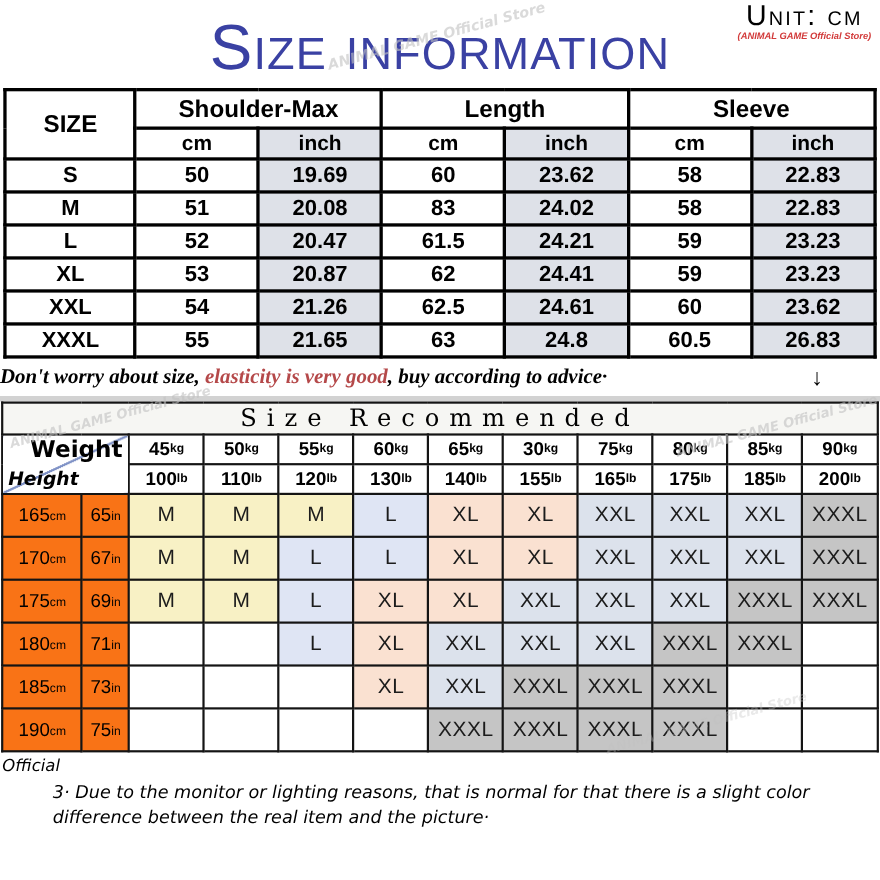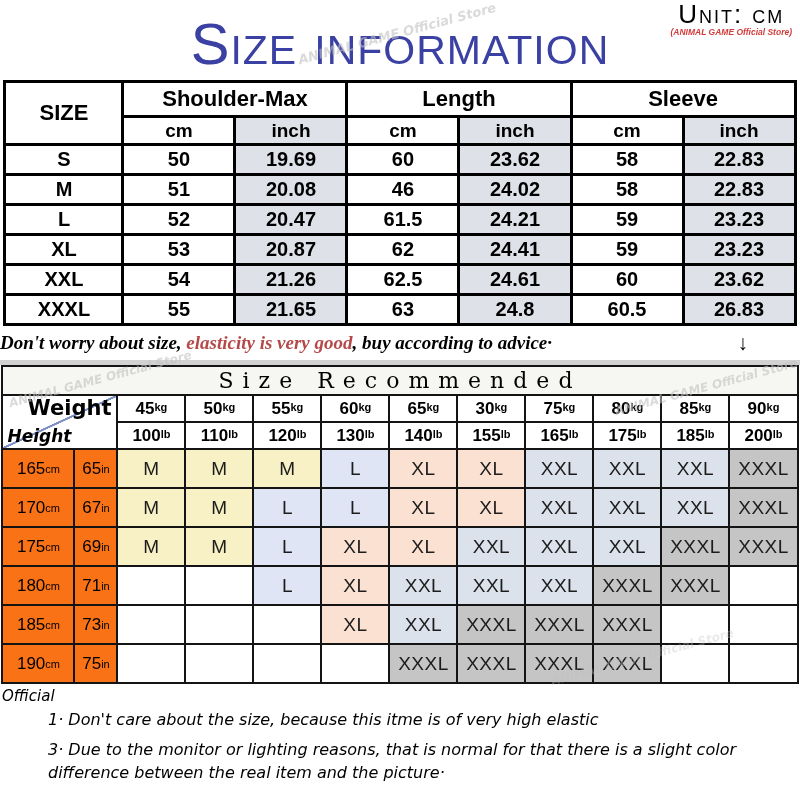--- a/index.html
+++ b/index.html
@@ -107,21 +107,21 @@
           <td class="val shade">19.69</td>
           <td class="val">60</td>
           <td class="val shade">23.62</td>
           <td class="val">58</td>
           <td class="val shade">22.83</td>
         </tr>
         <tr>
           <td class="val">M</td>
           <td class="val">51</td>
           <td class="val shade">20.08</td>
-          <td class="val">46</td>
+          <td class="val">83</td>
           <td class="val shade">24.02</td>
           <td class="val">58</td>
           <td class="val shade">22.83</td>
         </tr>
         <tr>
           <td class="val">L</td>
           <td class="val">52</td>
           <td class="val shade">20.47</td>
           <td class="val">61.5</td>
           <td class="val shade">24.21</td>
@@ -297,18 +297,17 @@
           <td class="rec-cell" style="background: rgb(197, 197, 197);">XXXL</td>
           <td class="rec-cell" style="background: rgb(255, 255, 255);"></td>
           <td class="rec-cell" style="background: rgb(255, 255, 255);"></td>
         </tr>
       </tbody>
   </table>
 
   <div class="attention">
     <div class="att-label">Official</div>
     <ul class="att-items">
-        <li>1· Don't care about the size, because this itme is of very high elastic</li>
         <li>3·  Due to the monitor or lighting reasons, that is normal for that there is a slight color difference between the real item and the picture·</li>
       </ul>
   </div>
 
 </div>
 
 </body></html>

